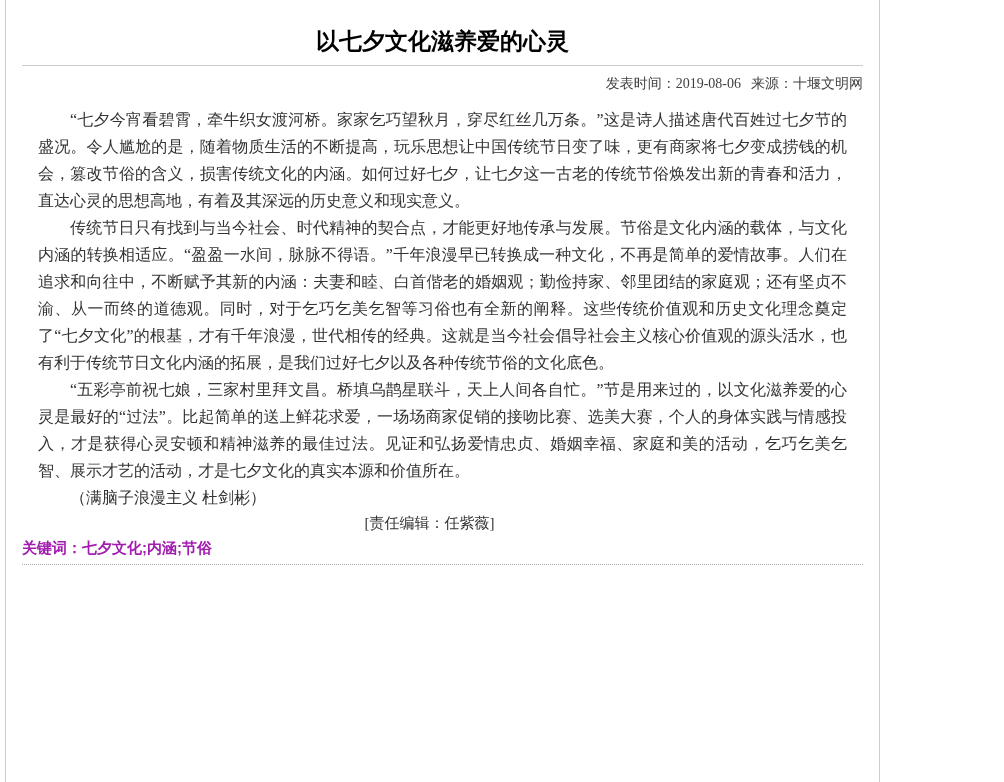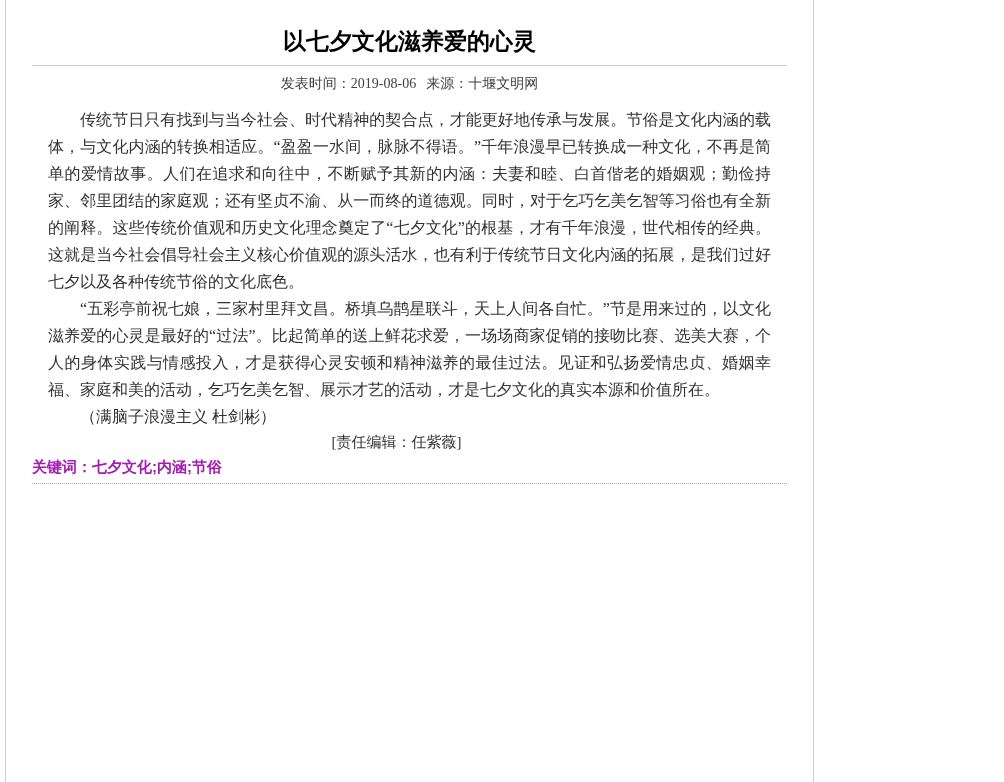--- a/index.html
+++ b/index.html
@@ -5,43 +5,43 @@
   * { margin: 0; padding: 0; box-sizing: border-box; }
   html, body {
     width: 1004px; height: 782px;
     background: #ffffff;
     overflow: hidden;
     font-family: "Liberation Serif", "DejaVu Serif", serif;
   }
   .page {
     position: absolute;
     left: 5px; top: 0;
-    width: 809px; height: 782px;
+    width: 875px; height: 782px;
     background: #ffffff;
     border-left: 1px solid #cccccc;
     border-right: 1px solid #cccccc;
-    padding: 0 26px;
+    padding: 0 16px;
   }
   .page-title {
     margin-top: 26px;
     text-align: center;
     font-family: "Liberation Sans", "DejaVu Sans", sans-serif;
     font-size: 23px;
     font-weight: bold;
     color: #000000;
     line-height: 30px;
   }
   .title-divider {
     border: none;
     border-top: 1px solid #cccccc;
     margin-top: 9px;
   }
   .meta {
     margin-top: 8px;
-    text-align: center;
+    text-align: right;
     font-size: 14px;
     color: #404040;
     line-height: 19px;
   }
   .meta .gap { display: inline-block; width: 10px; }
   .article {
     margin-top: 13px;
     padding: 0 16px;
     font-size: 16px;
     line-height: 27px;
@@ -77,20 +77,21 @@
 
   <h1 class="page-title">以七夕文化滋养爱的心灵</h1>
 
   <hr class="title-divider">
 
   <div class="meta">
     <span>发表时间：</span><span>2019-08-06</span><span class="gap"></span><span>来源：</span><span>十堰文明网</span>
   </div>
 
   <div class="article">
+    <p>“七夕今宵看碧霄，牵牛织女渡河桥。家家乞巧望秋月，穿尽红丝几万条。”这是诗人描述唐代百姓过七夕节的盛况。令人尴尬的是，随着物质生活的不断提高，玩乐思想让中国传统节日变了味，更有商家将七夕变成捞钱的机会，篡改节俗的含义，损害传统文化的内涵。如何过好七夕，让七夕这一古老的传统节俗焕发出新的青春和活力，直达心灵的思想高地，有着及其深远的历史意义和现实意义。</p>
     <p>传统节日只有找到与当今社会、时代精神的契合点，才能更好地传承与发展。节俗是文化内涵的载体，与文化内涵的转换相适应。“盈盈一水间，脉脉不得语。”千年浪漫早已转换成一种文化，不再是简单的爱情故事。人们在追求和向往中，不断赋予其新的内涵：夫妻和睦、白首偕老的婚姻观；勤俭持家、邻里团结的家庭观；还有坚贞不渝、从一而终的道德观。同时，对于乞巧乞美乞智等习俗也有全新的阐释。这些传统价值观和历史文化理念奠定了“七夕文化”的根基，才有千年浪漫，世代相传的经典。这就是当今社会倡导社会主义核心价值观的源头活水，也有利于传统节日文化内涵的拓展，是我们过好七夕以及各种传统节俗的文化底色。</p>
     <p>“五彩亭前祝七娘，三家村里拜文昌。桥填乌鹊星联斗，天上人间各自忙。”节是用来过的，以文化滋养爱的心灵是最好的“过法”。比起简单的送上鲜花求爱，一场场商家促销的接吻比赛、选美大赛，个人的身体实践与情感投入，才是获得心灵安顿和精神滋养的最佳过法。见证和弘扬爱情忠贞、婚姻幸福、家庭和美的活动，乞巧乞美乞智、展示才艺的活动，才是七夕文化的真实本源和价值所在。</p>
     <p>（满脑子浪漫主义 杜剑彬）</p>
   </div>
 
   <div class="editor">[责任编辑：任紫薇]</div>
 
   <div class="keywords" style="color: #a21caf;">
     <span>关键词：</span><span>七夕文化;内涵;节俗</span>
   </div>

